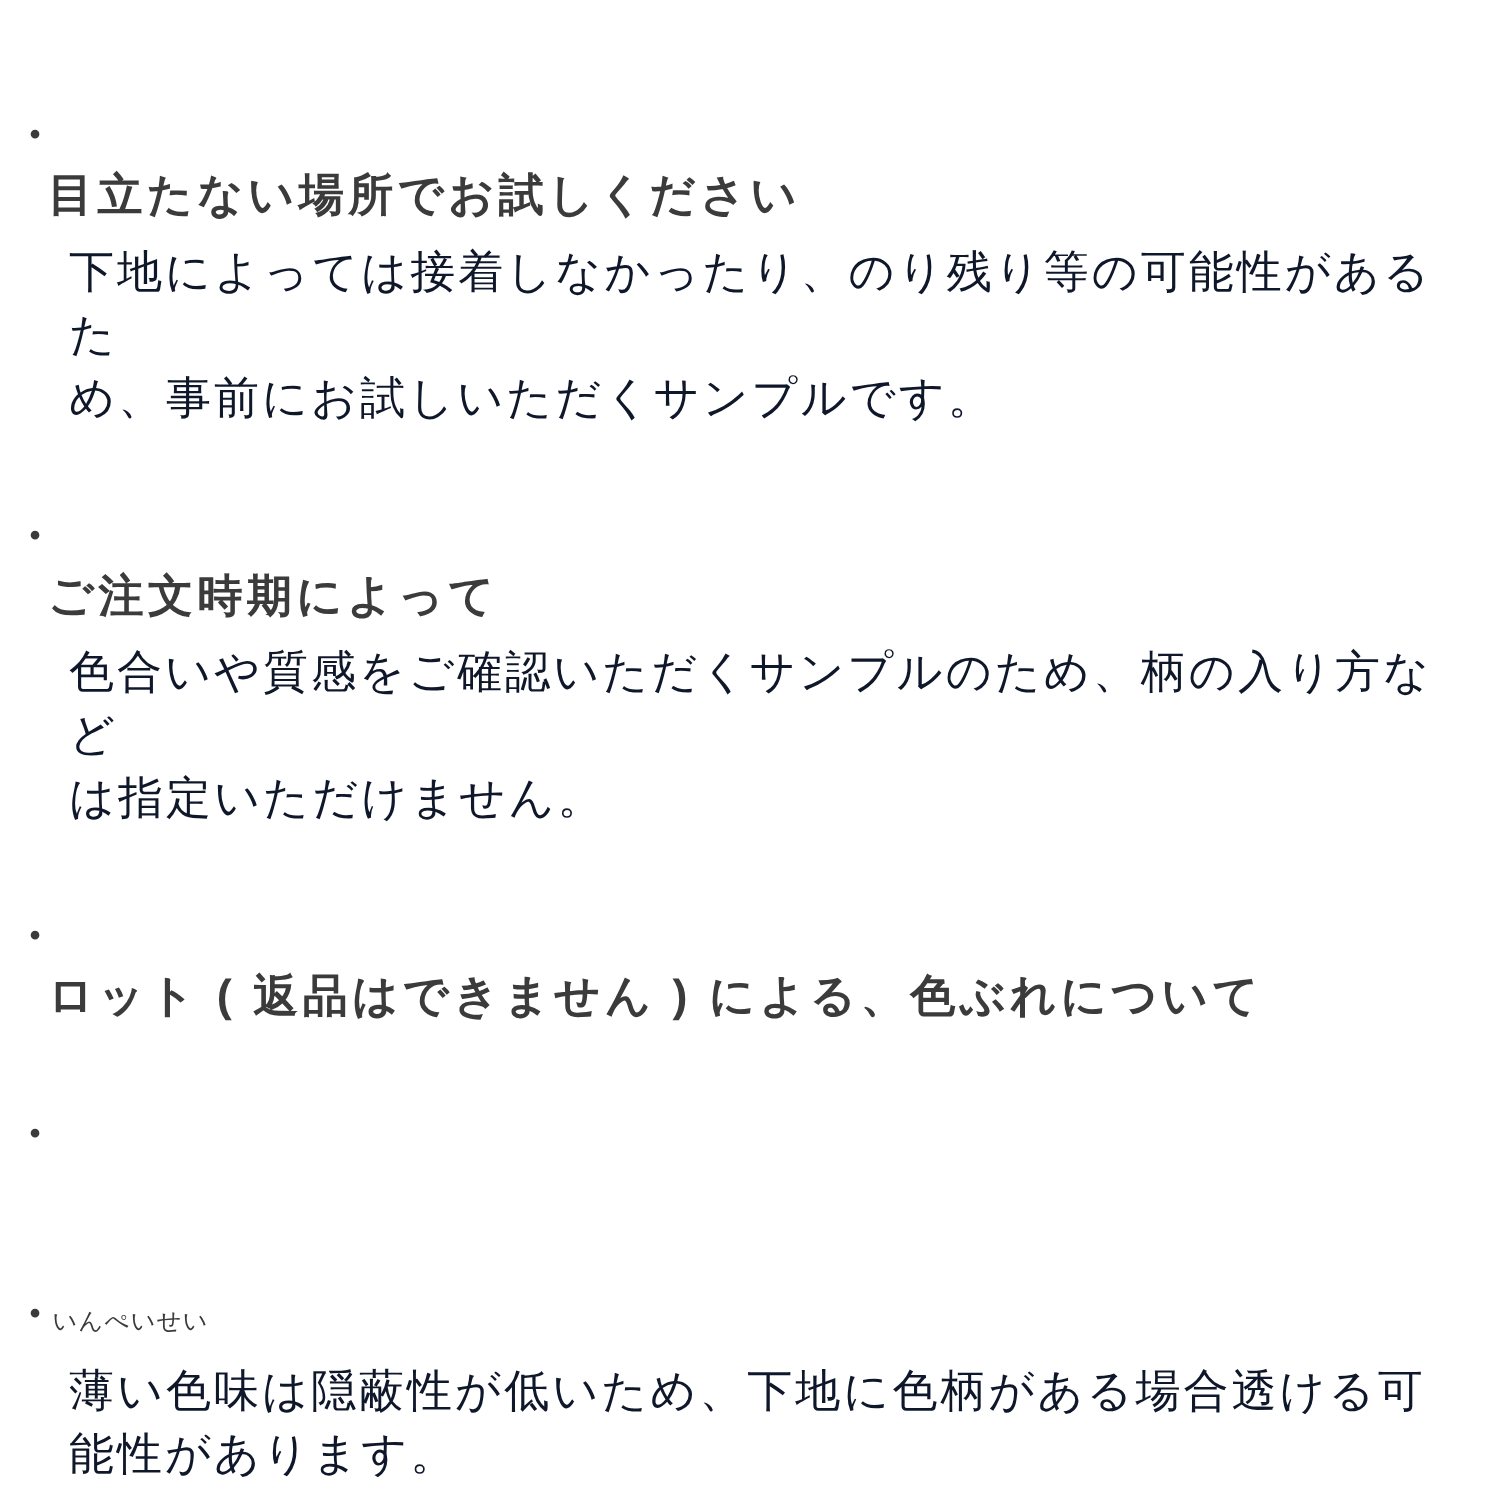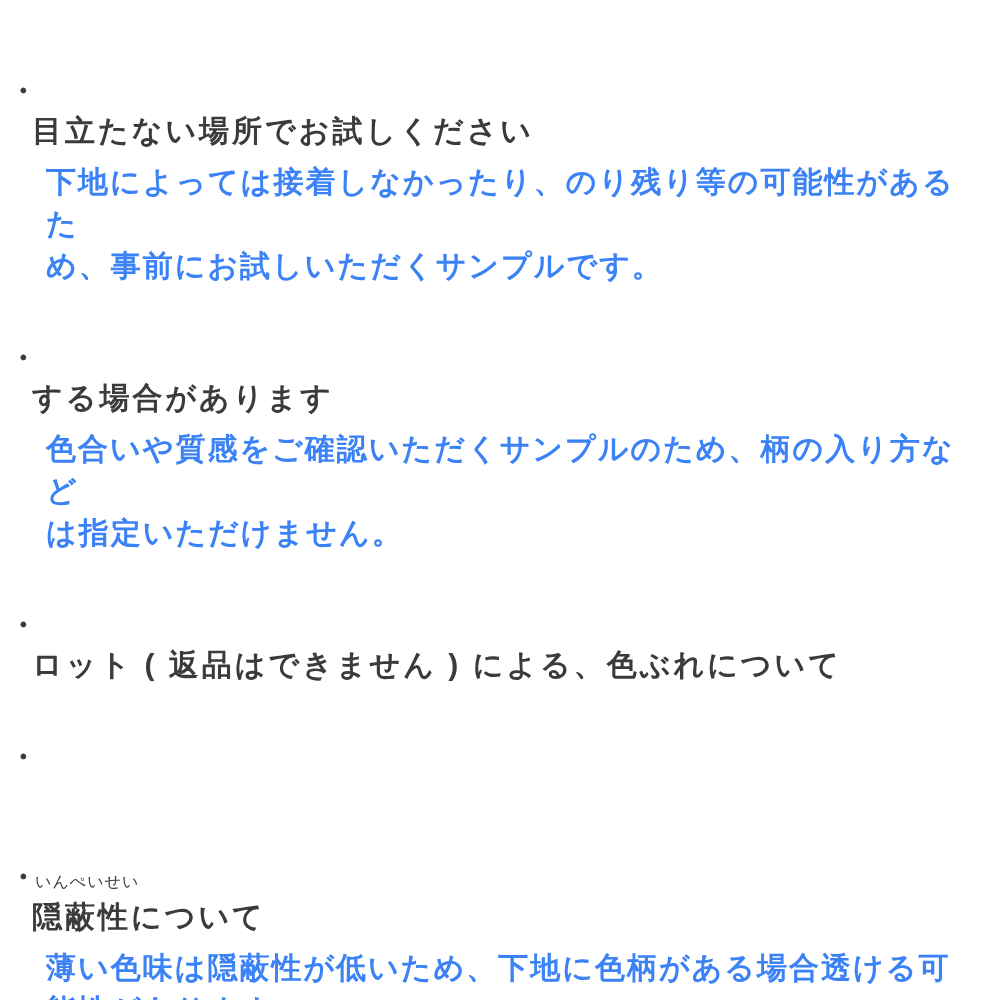--- a/index.html
+++ b/index.html
@@ -57,45 +57,45 @@
     font-size: 16px;
     font-weight: normal;
     letter-spacing: 1px;
     line-height: 1;
     white-space: nowrap;
   }
   .note-body {
     margin: 0 0 0 46px;
     max-width: 925px;
     font-size: 30px;
-    font-weight: bold;
+    font-weight: normal;
     line-height: 42px;
     letter-spacing: 2px;
-    color: #3b82f6;
+    color: #0f172a;
     white-space: pre-line;
   }
 </style>
 </head>
 <body>
 
 <div class="page">
 
   <div class="note-section">
     <div class="heading-row">
       <span class="bullet">・</span>
       <span class="heading-text">目立たない場所でお試しください</span>
     </div>
     <p class="note-body">下地によっては接着しなかったり、のり残り等の可能性があるた
 め、事前にお試しいただくサンプルです。</p>
   </div>
 
   <div class="note-section">
     <div class="heading-row">
       <span class="bullet">・</span>
-      <span class="heading-text">する場合があります</span>
+      <span class="heading-text">ご注文時期によって</span>
     </div>
     <p class="note-body">色合いや質感をご確認いただくサンプルのため、柄の入り方など
 は指定いただけません。</p>
   </div>
 
   <div class="note-section">
     <div class="heading-row">
       <span class="bullet">・</span>
       <span class="heading-text">ロット ( 返品はできません ) による、色ぶれについて</span>
     </div>
@@ -104,20 +104,20 @@
   <div class="note-section">
     <div class="heading-row">
       <span class="bullet">・</span>
     </div>
   </div>
 
   <div class="note-section has-ruby">
     <div class="heading-row">
       <span class="bullet">・</span>
       <span class="heading-text">
-        <span class="furigana">いんぺいせい</span><span>隠蔽性について</span>
+        <span class="furigana">いんぺいせい</span>
       </span>
     </div>
     <p class="note-body">薄い色味は隠蔽性が低いため、下地に色柄がある場合透ける可
 能性があります。</p>
   </div>
 
 </div>
 
 </body></html>

